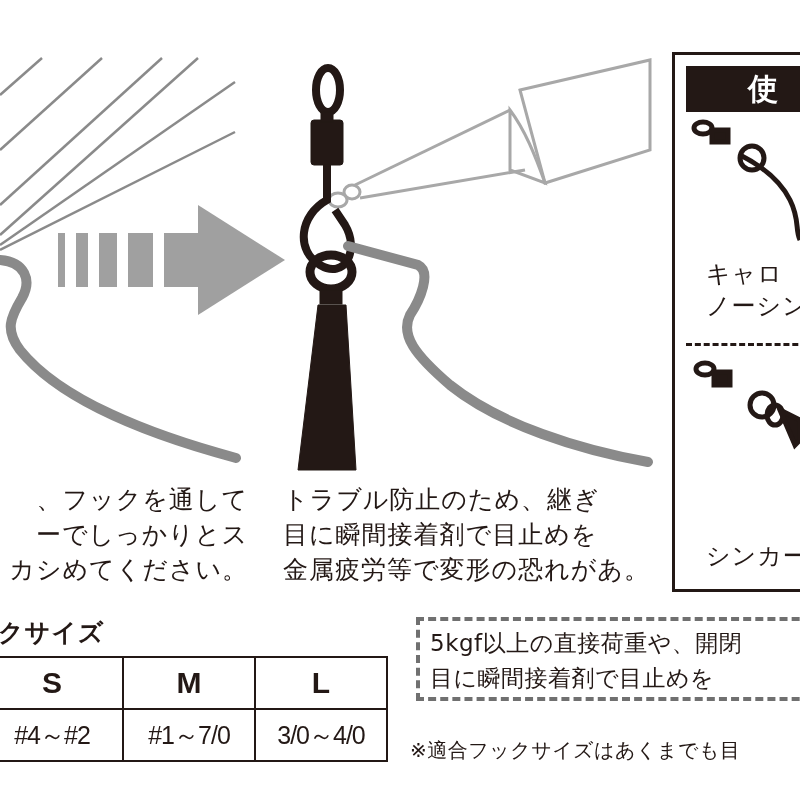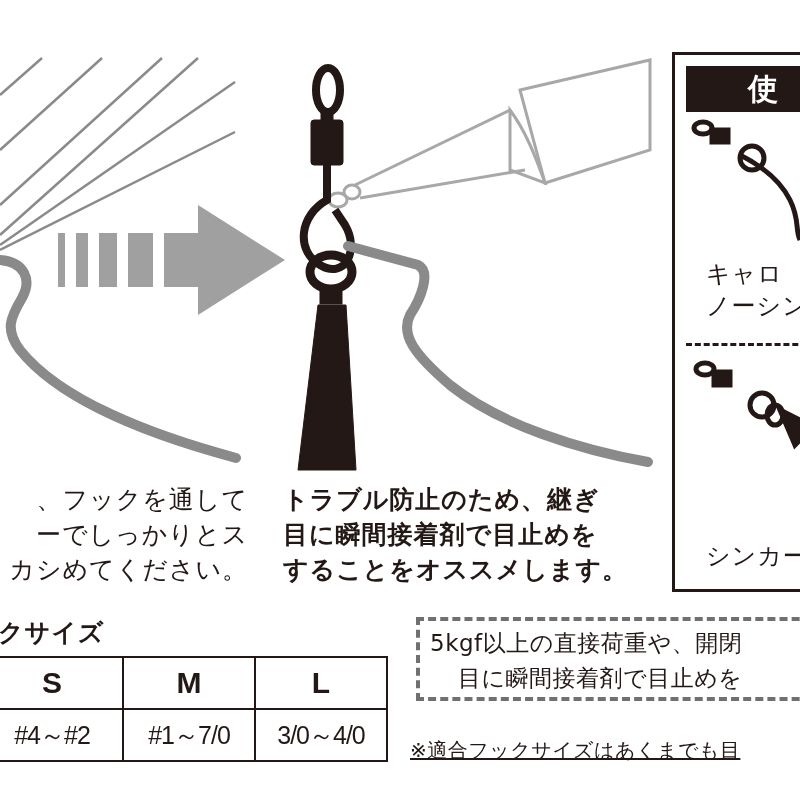--- a/index.html
+++ b/index.html
@@ -2,29 +2,29 @@
 <html><head>
 <meta charset="utf-8">
 <style>
   html,body{margin:0;padding:0;background:#fff;}
   body{width:800px;height:800px;position:relative;overflow:hidden;font-family:"DejaVu Sans","Liberation Sans",sans-serif;color:#231815;}
   .abs{position:absolute;}
   svg{position:absolute;left:0;top:0;}
   .caption{font-size:25px;line-height:35px;letter-spacing:1px;white-space:nowrap;}
   .cap-left{left:-2px;top:482px;text-align:right;width:250px;direction:ltr;}
   .cap-left div{text-align:right;}
-  .cap-mid{left:283px;top:482px;font-weight:bold;}
+  .cap-mid{left:283px;top:482px;}
   .table-title{left:-2px;top:616px;font-size:25px;font-weight:bold;letter-spacing:1px;white-space:nowrap;}
   table.sizes{position:absolute;left:-20px;top:656px;border-collapse:collapse;}
   table.sizes td{border:2.5px solid #231815;text-align:center;padding:0;}
   table.sizes tr.head td{height:50px;font-family:"Liberation Sans",sans-serif;font-weight:bold;font-size:30px;}
   table.sizes tr.vals td{height:50px;font-size:25px;font-family:"Liberation Sans",sans-serif;letter-spacing:-1px;}
   .warn-box{left:416px;top:617px;width:420px;height:84px;border:4px dashed #707070;border-right:none;box-sizing:border-box;}
-  .warn-text{left:430px;top:626px;font-size:23px;line-height:35px;white-space:nowrap;letter-spacing:0.5px;text-align:right;}
-  .note{left:410px;top:737px;font-size:20px;white-space:nowrap;letter-spacing:0.5px;text-decoration:underline;}
+  .warn-text{left:430px;top:626px;font-size:23px;line-height:35px;white-space:nowrap;letter-spacing:0.5px;}
+  .note{left:410px;top:737px;font-size:20px;white-space:nowrap;letter-spacing:0.5px;}
   .usage-panel{left:672px;top:52px;width:160px;height:540px;border:3px solid #231815;box-sizing:border-box;}
   .usage-header{left:686px;top:66px;width:130px;height:46px;background:#231815;color:#fff;font-size:30px;font-weight:bold;padding-left:62px;box-sizing:border-box;line-height:46px;}
   .usage-cap{font-size:24px;line-height:32px;white-space:nowrap;letter-spacing:1px;}
   .usage-divider{left:686px;top:343px;width:130px;border-top:3px dashed #231815;}
 </style>
 </head>
 <body>
 
 <svg width="800" height="800" viewBox="0 0 800 800">
 
@@ -85,21 +85,21 @@
 </svg>
 
 <div class="abs caption cap-left">
   <div>、フックを通して</div>
   <div>ーでしっかりとス</div>
   <div>カシめてください。</div>
 </div>
 <div class="abs caption cap-mid">
   <div>トラブル防止のため、継ぎ</div>
   <div>目に瞬間接着剤で目止めを</div>
-  <div>することをオススメします。</div>
+  <div>金属疲労等で変形の恐れがあ。</div>
 </div>
 
 <div class="abs table-title">クサイズ</div>
 <table class="sizes">
   <tbody>
       <tr class="head">
     <td style="width:140px">S</td>
     <td style="width:130px">M</td>
     <td style="width:130px">L</td>
   </tr>

